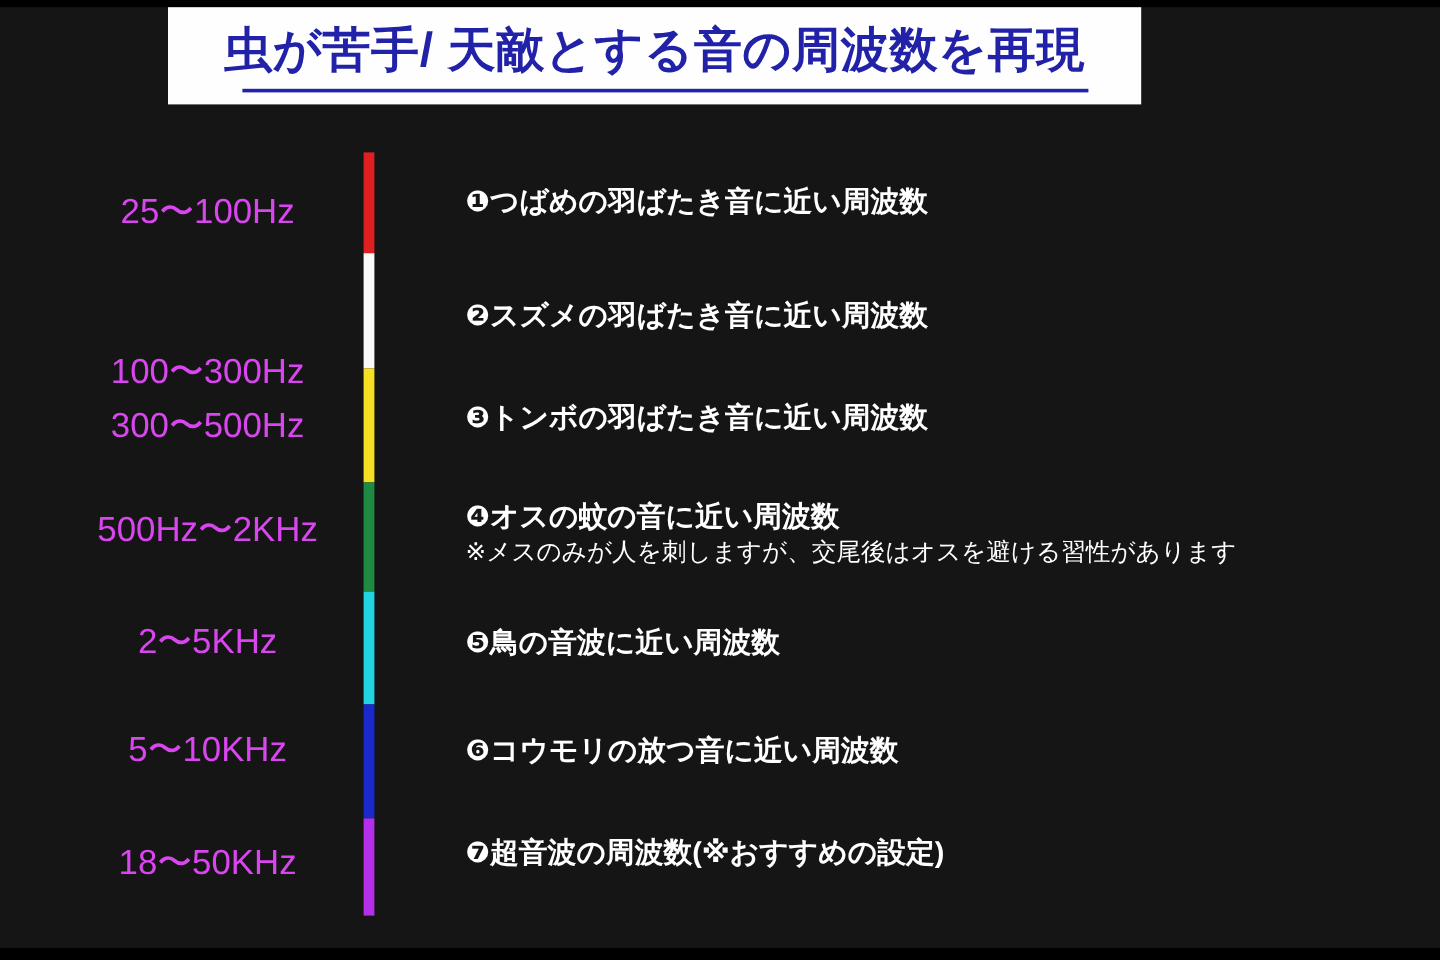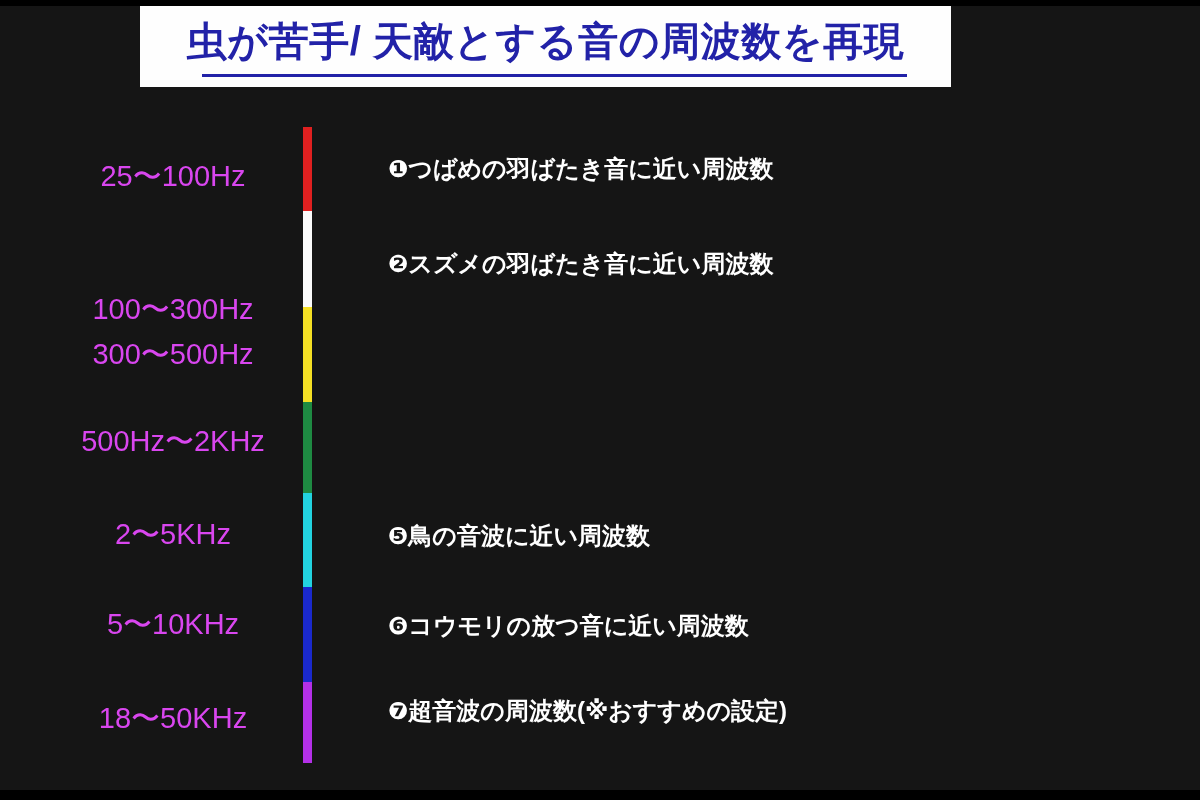--- a/index.html
+++ b/index.html
@@ -160,20 +160,27 @@
       <div class="freq-label" style="top: 572px;">18〜50KHz</div>
     </div>
 
   <div id="desc-col">
       <div class="desc-row" style="top: 28px;">
         <div class="desc-main"><span class="bullet">❶</span><span>つばめの羽ばたき音に近い周波数</span></div>
       </div>
       <div class="desc-row" style="top: 123px;">
         <div class="desc-main"><span class="bullet">❷</span><span>スズメの羽ばたき音に近い周波数</span></div>
       </div>
+      <div class="desc-row" style="top: 208px;">
+        <div class="desc-main"><span class="bullet">❸</span><span>トンボの羽ばたき音に近い周波数</span></div>
+      </div>
+      <div class="desc-row" style="top: 290px;">
+        <div class="desc-main"><span class="bullet">❹</span><span>オスの蚊の音に近い周波数</span></div>
+        <div class="desc-note">※メスのみが人を刺しますが、交尾後はオスを避ける習性があります</div>
+      </div>
       <div class="desc-row" style="top: 395px;">
         <div class="desc-main"><span class="bullet">❺</span><span>鳥の音波に近い周波数</span></div>
       </div>
       <div class="desc-row" style="top: 485px;">
         <div class="desc-main"><span class="bullet">❻</span><span>コウモリの放つ音に近い周波数</span></div>
       </div>
       <div class="desc-row" style="top: 570px;">
         <div class="desc-main"><span class="bullet">❼</span><span>超音波の周波数(※おすすめの設定)</span></div>
       </div>
     </div>

